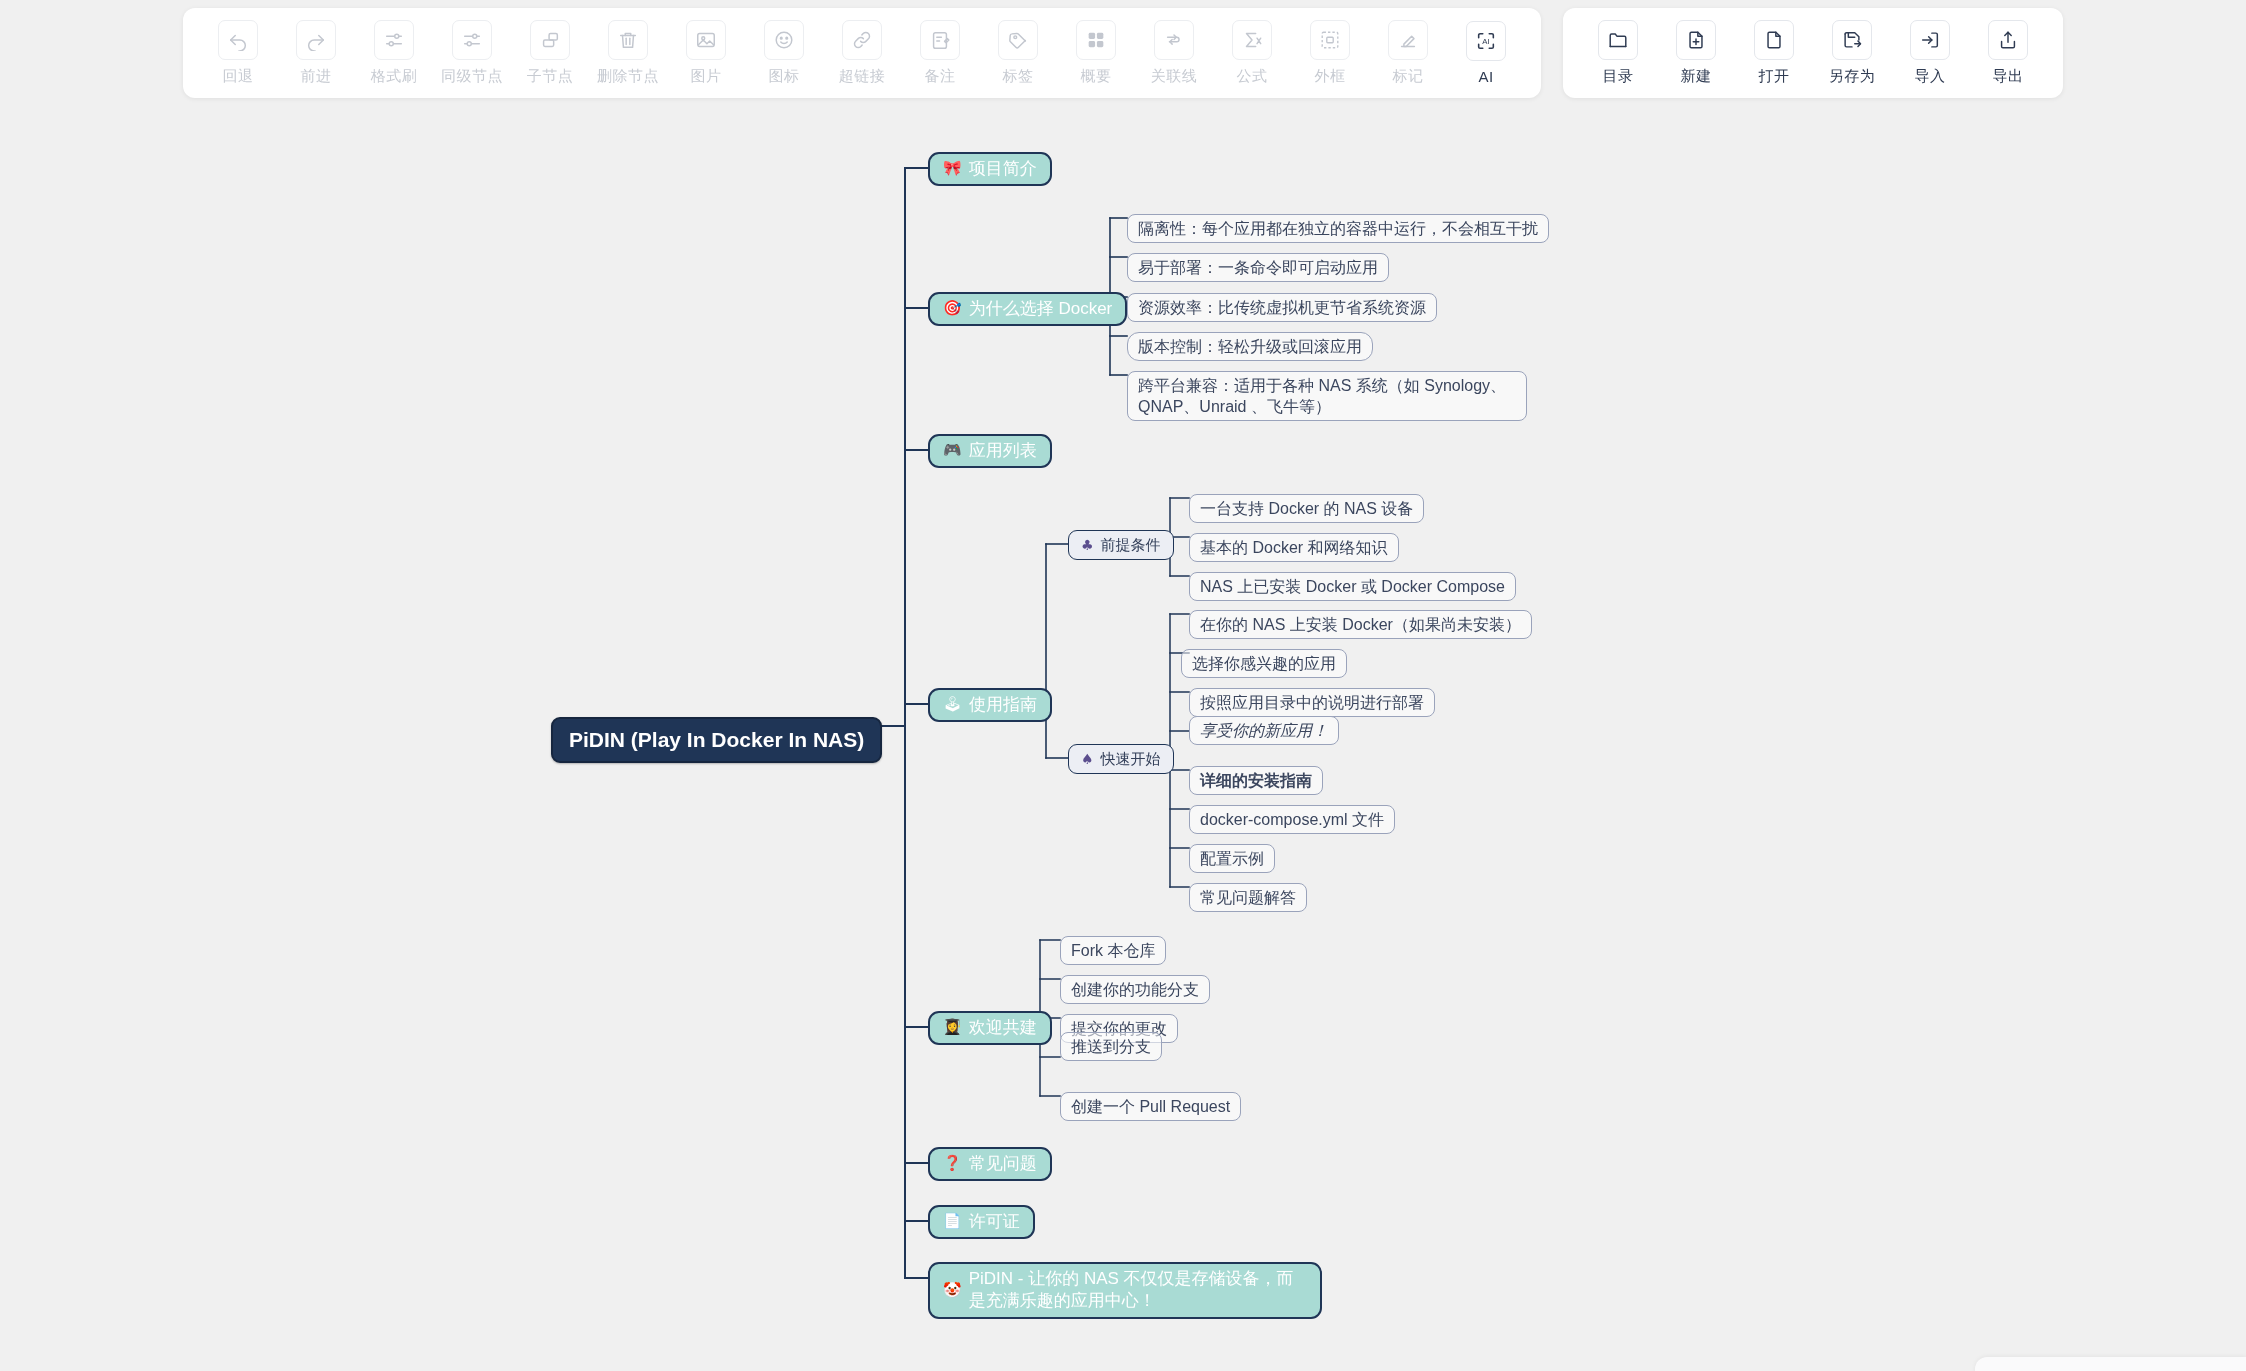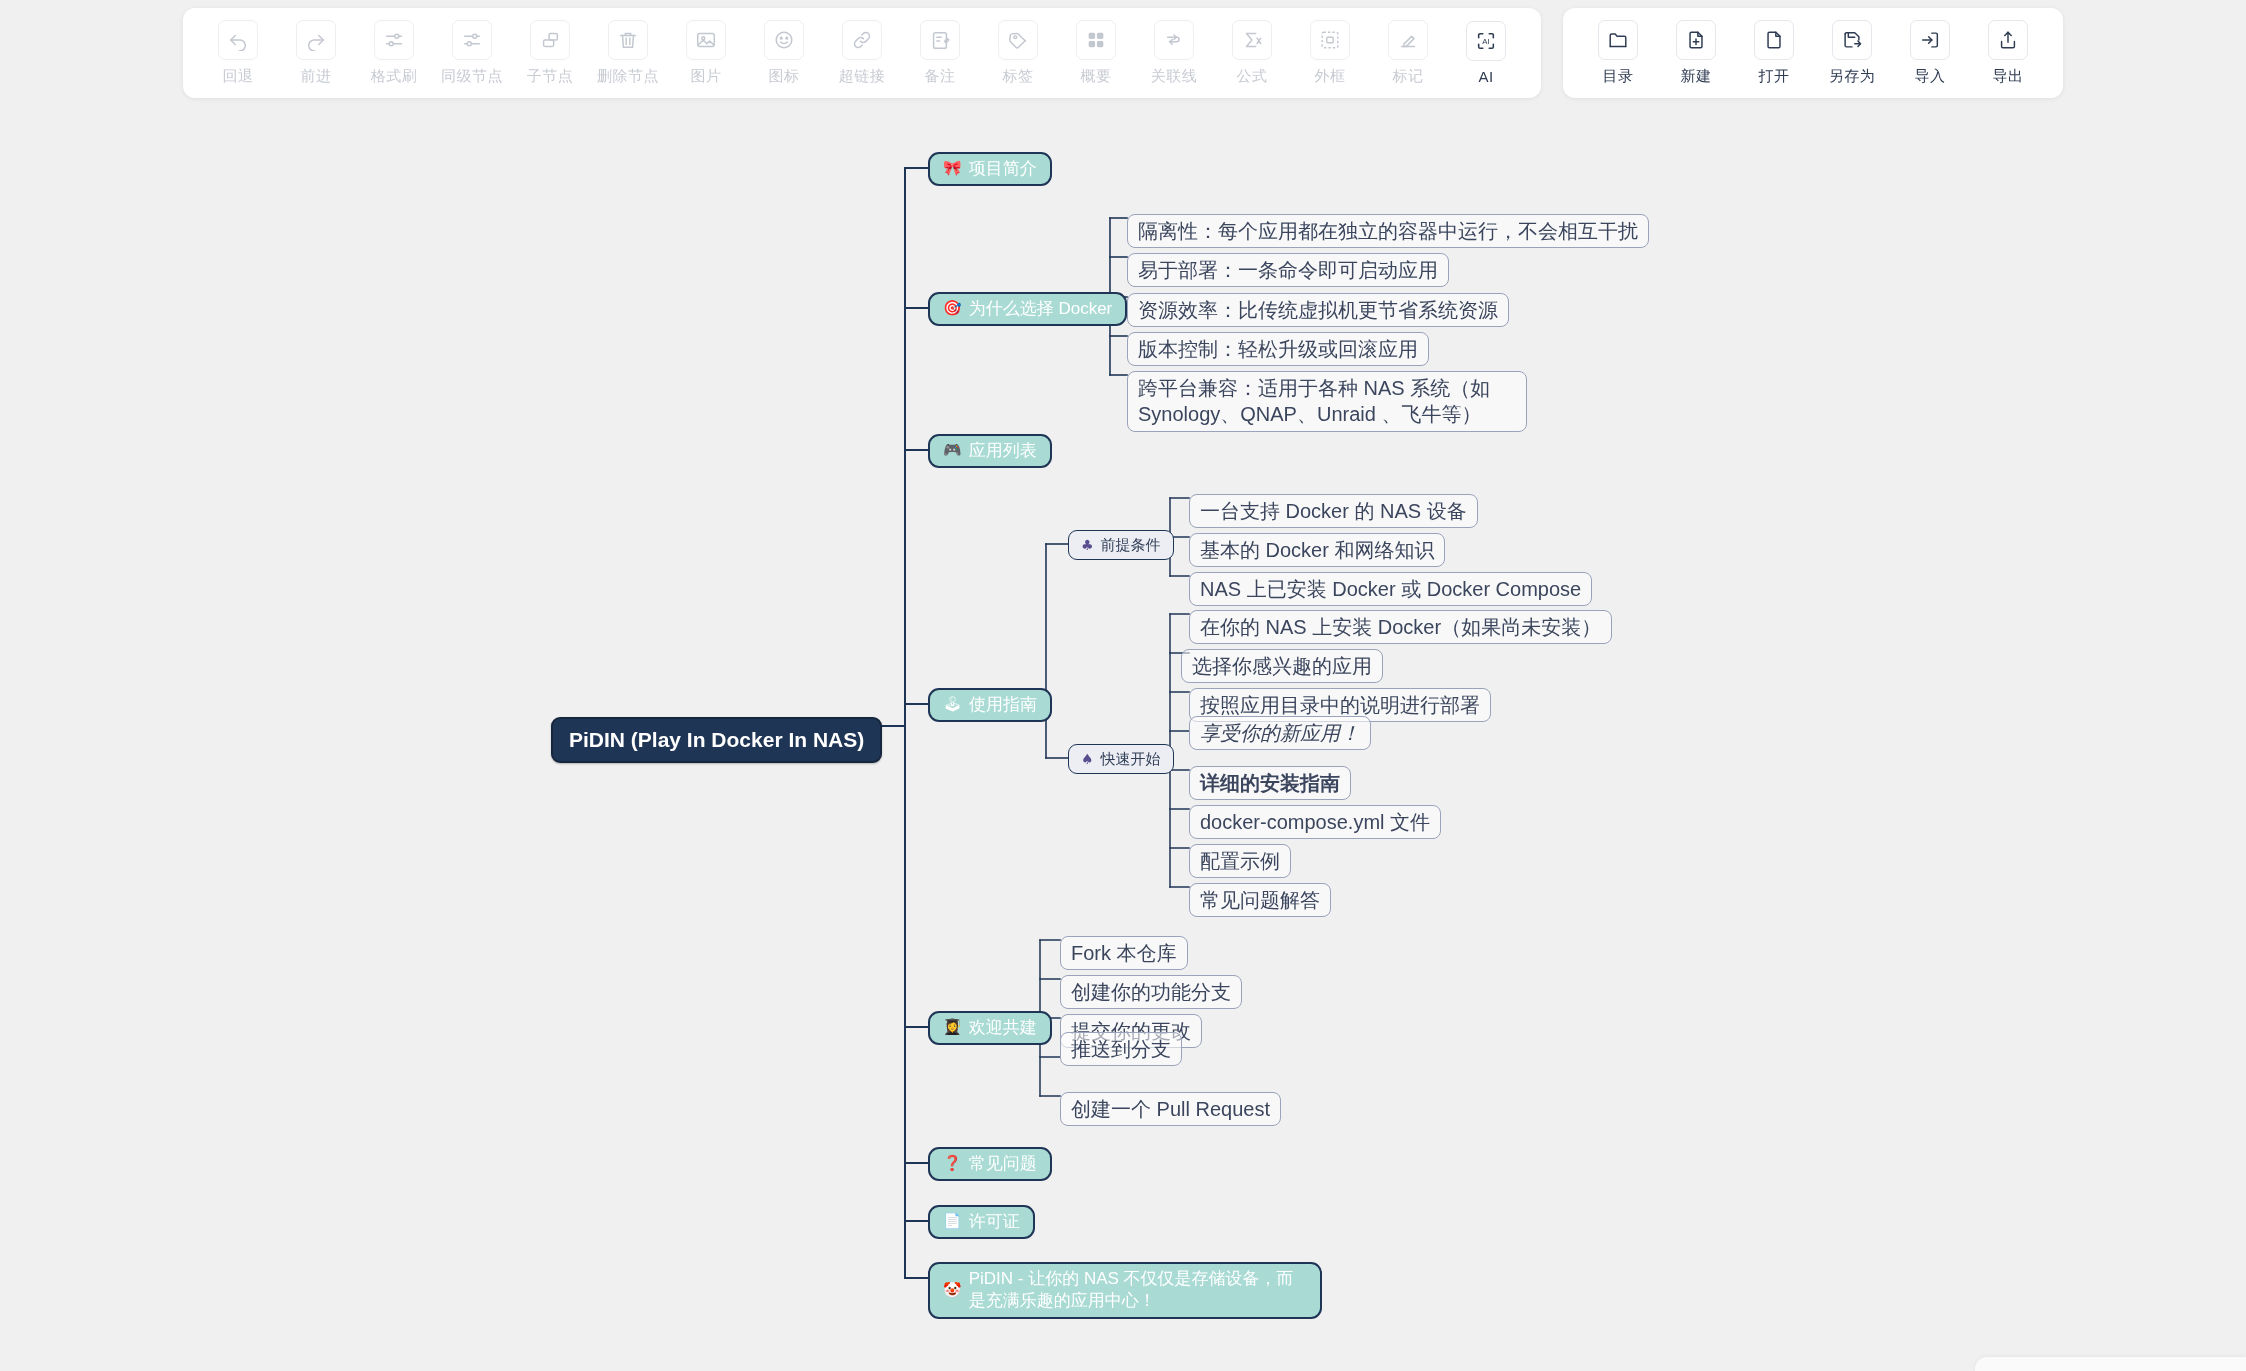--- a/index.html
+++ b/index.html
@@ -99,21 +99,21 @@
     padding: 4px 12px;
     border-radius: 9px;
   }
   .n-l2 .emoji { font-size: 14px; color:#5b4e8e; }
 
   
   .n-leaf {
     background: rgba(255,255,255,0.55);
     border: 1.4px solid #9aa3bb;
     color: #3b465e;
-    font-size: 20px;
+    font-size: 16px;
     padding: 3px 10px;
     border-radius: 8px;
   }
   .n-leaf.wrap { white-space: normal; }
 
   
   #corner-panel {
     position: absolute;
     left: 1975px; top: 1357px;
     width: 271px; height: 60px;
@@ -456,21 +456,21 @@
       </div>
       <div class="node n-leaf" style="left: 1127px; top: 214px;">
         <span>隔离性：每个应用都在独立的容器中运行，不会相互干扰</span>
       </div>
       <div class="node n-leaf" style="left: 1127px; top: 253px;">
         <span>易于部署：一条命令即可启动应用</span>
       </div>
       <div class="node n-leaf" style="left: 1127px; top: 293px;">
         <span>资源效率：比传统虚拟机更节省系统资源</span>
       </div>
-      <div class="node n-leaf" style="left: 1127px; top: 332px;">
+      <div class="node n-leaf" style="left: 1127px; top: 332px; border-radius: 12px;">
         <span>版本控制：轻松升级或回滚应用</span>
       </div>
       <div class="node n-leaf wrap" style="left: 1127px; top: 371px; width: 400px;">
         <span>跨平台兼容：适用于各种 NAS 系统（如 Synology、QNAP、Unraid 、飞牛等）</span>
       </div>
       <div class="node n-leaf" style="left: 1189px; top: 494px;">
         <span>一台支持 Docker 的 NAS 设备</span>
       </div>
       <div class="node n-leaf" style="left: 1189px; top: 533px;">
         <span>基本的 Docker 和网络知识</span>

